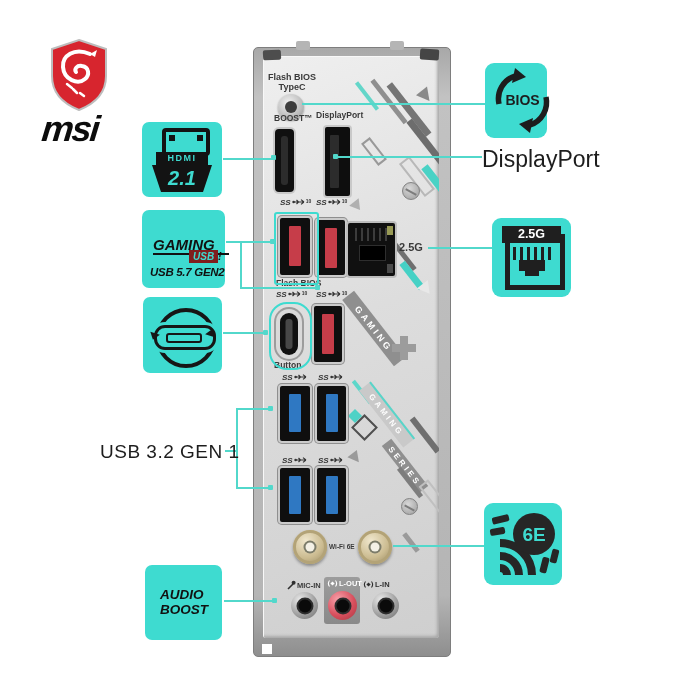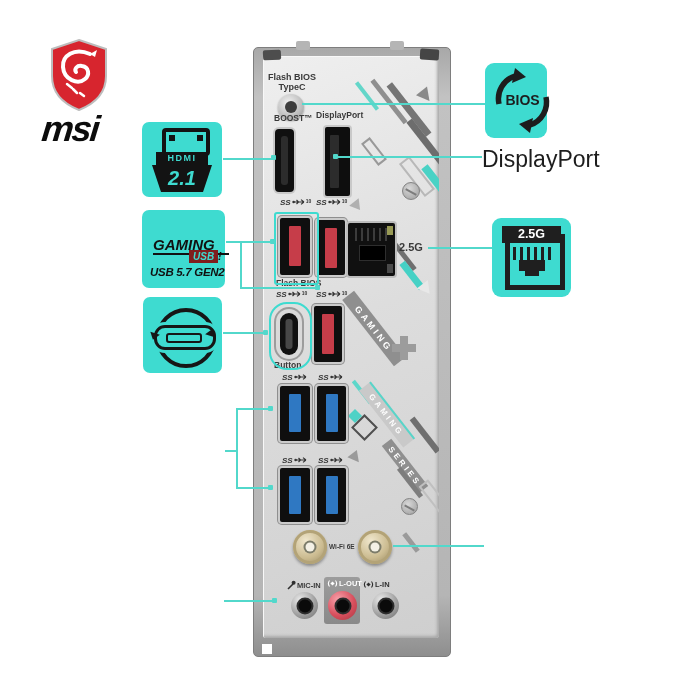--- a/index.html
+++ b/index.html
@@ -293,35 +293,55 @@
 
   <div class="tealbox" style="left:143px;top:297px;width:79px;height:76px">
     <div class="abs" style="left:13px;top:11px;width:52px;height:52px;border:4px solid #161616;border-radius:50%"></div>
     <div class="abs" style="left:11px;top:28px;width:56px;height:19px;border:3.5px solid #161616;border-radius:11px;background:var(--teal);box-shadow:0 0 0 3px var(--teal)">
       <div class="abs" style="left:9px;top:4.5px;width:32px;height:6px;border:2px solid #161616;border-radius:3px"></div>
     </div>
     <div class="abs" style="left:6px;top:36px;width:0;height:0;border-top:7px solid #161616;border-left:5px solid transparent;border-right:5px solid transparent;transform:rotate(18deg)"></div>
     <div class="abs" style="left:63px;top:32px;width:0;height:0;border-bottom:7px solid #161616;border-left:5px solid transparent;border-right:5px solid transparent;transform:rotate(18deg)"></div>
   </div>
 
-
+  <div class="callout-text" style="left:100px;top:441px;font-size:19px;letter-spacing:0.5px">USB 3.2 GEN 1</div>
+
+  <div class="tealbox" style="left:145px;top:565px;width:77px;height:75px">
+    <div class="icon-label abs" style="left:15px;top:22px;font-size:13.5px;line-height:15px">
+      <div>AUDIO</div>
+      <div>BOOST</div>
+    </div>
+  </div>
 
   <div class="tealbox" style="left:485px;top:63px;width:62px;height:75px;border-radius:9px">
     <svg width="75" height="75" viewBox="0 0 75 75">
       <path d="M30 13 A24 24 0 0 0 14 41" stroke="#1d1d1d" stroke-width="5.5" fill="none"></path>
       <polygon points="30,5 41,14 27,20" fill="#1d1d1d"></polygon>
       <path d="M45 62 A24 24 0 0 0 61 34" stroke="#1d1d1d" stroke-width="5.5" fill="none"></path>
       <polygon points="45,70 34,61 48,55" fill="#1d1d1d"></polygon>
       <text x="37.5" y="42" text-anchor="middle" font-family="Liberation Sans,sans-serif" font-size="14" font-weight="bold" fill="#1d1d1d">BIOS</text>
     </svg>
   </div>
   <div class="callout-text" style="left:482px;top:146px;font-size:23px">DisplayPort</div>
 
   <div class="tealbox" style="left:492px;top:218px;width:79px;height:79px;border-radius:9px">
     <div class="abs" style="left:13px;top:16px;width:50px;height:46px;border:5px solid #1f1f1f"></div>
     <div class="abs" style="left:10px;top:8px;width:59px;height:17px;background:#1f1f1f;color:#fff;font-weight:800;font-size:12.5px;text-align:center;line-height:17px">2.5G</div>
     <div class="abs" style="left:21px;top:29px;width:38px;height:13px;background:repeating-linear-gradient(90deg,#1f1f1f 0 3px,transparent 3px 7px)"></div>
     <div class="abs" style="left:27px;top:42px;width:26px;height:11px;background:#1f1f1f"></div>
     <div class="abs" style="left:33px;top:53px;width:14px;height:5px;background:#1f1f1f"></div>
   </div>
 
+  <div class="tealbox" style="left:484px;top:503px;width:78px;height:82px;border-radius:9px">
+    <svg width="78" height="82" viewBox="0 0 78 82">
+      <path d="M16 40 A32 32 0 0 1 48 72" stroke="#262626" stroke-width="8" fill="none"></path>
+      <path d="M16 53 A19 19 0 0 1 35 72" stroke="#262626" stroke-width="8" fill="none"></path>
+      <path d="M16 65 A7 7 0 0 1 23 72" stroke="#262626" stroke-width="8" fill="none"></path>
+      <rect x="8" y="13" width="17" height="7" rx="2" fill="#262626" transform="rotate(-14 16 16)"></rect>
+      <rect x="6" y="25" width="15" height="7" rx="2" fill="#262626" transform="rotate(-10 13 28)"></rect>
+      <rect x="57" y="54" width="7" height="16" rx="2" fill="#262626" transform="rotate(14 60 62)"></rect>
+      <rect x="67" y="46" width="7" height="14" rx="2" fill="#262626" transform="rotate(14 70 53)"></rect>
+      <circle cx="50" cy="31" r="21" fill="#262626"></circle>
+      <text x="50" y="38" text-anchor="middle" font-family="Liberation Sans,sans-serif" font-size="19" font-weight="bold" fill="#3edbd0">6E</text>
+    </svg>
+  </div>
 
 </div>
 
 </body></html>

